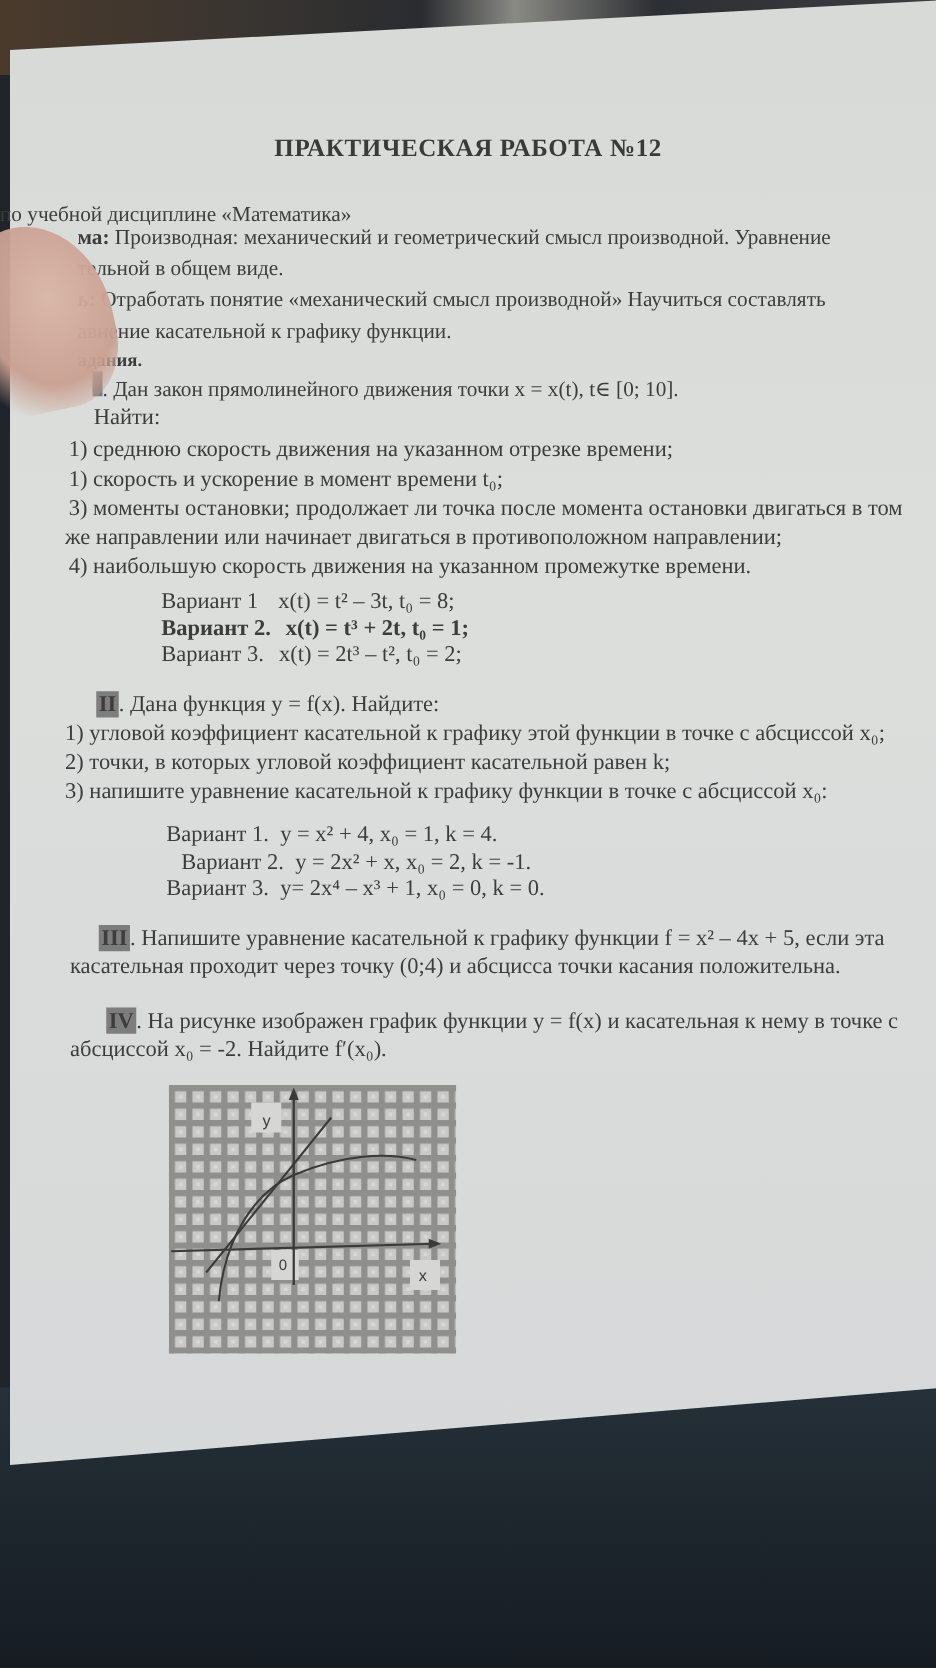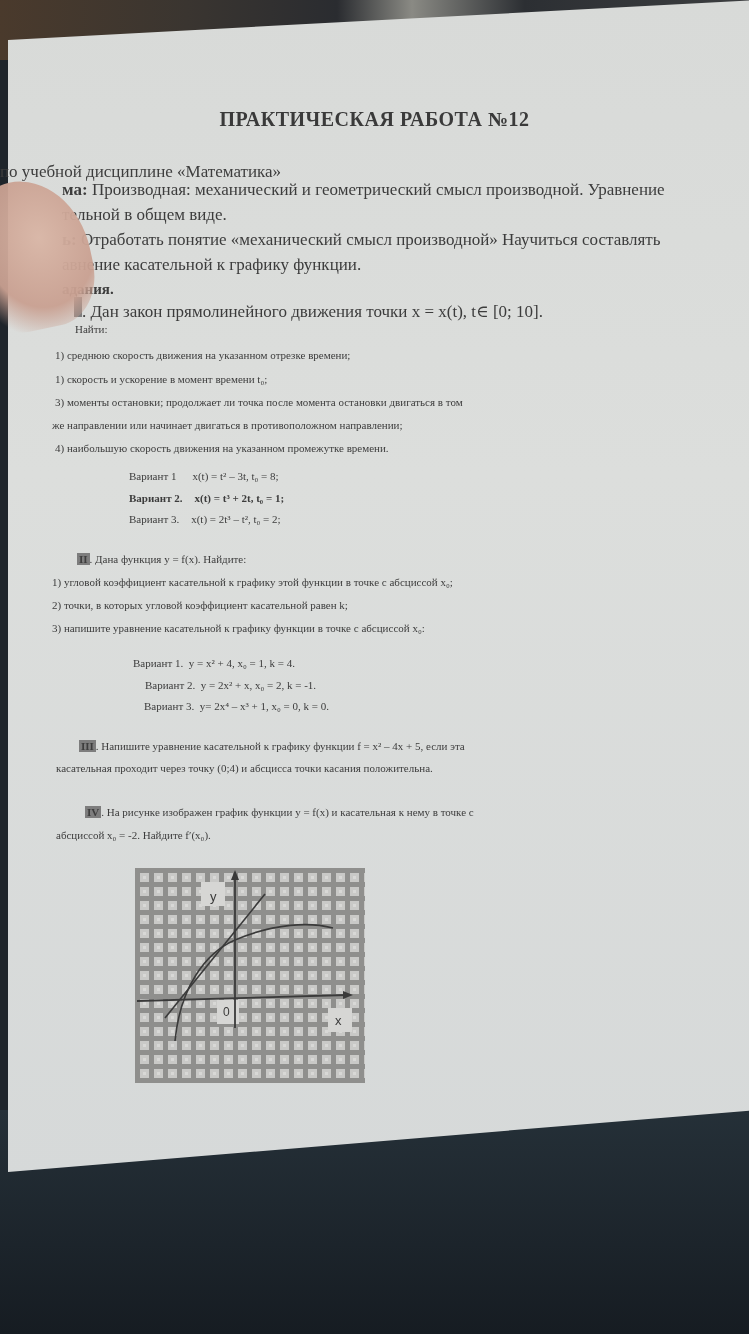--- a/index.html
+++ b/index.html
@@ -23,21 +23,21 @@
   }
   .content { position:absolute; left:0; top:0; width:749px; color:#3b3b3b; }
   .title {
     position:absolute; left:0; width:749px; top:108px; text-align:center;
     font-weight:bold; font-size:20px; letter-spacing:0.5px; color:#3a3a3a;
   }
   .subtitle {
     position:absolute; left:0; width:749px; top:118px; text-align:left;
     font-size:17px; color:#3d3d3d;margin-top:44px;
   }
-  .line { position:absolute; font-size:11px; white-space:nowrap; color:#3c3c3c; }
+  .line { position:absolute; font-size:18px; white-space:nowrap; color:#3c3c3c; }
   .b { font-weight:bold; }
   .roman {
     display:inline-block; background:#7d7d7d; color:#3d3d3d;
     padding:0 2px; font-weight:bold;
   }
   .finger {
     position:absolute; left:-30px; top:180px; width:120px; height:150px;
     border-radius:50% 60% 40% 40%;
     background:radial-gradient(ellipse at 60% 40%,#d9b6a6 0%,#c9a091 55%,rgba(200,160,145,0.0) 80%);
     transform:rotate(-12deg);
@@ -94,21 +94,21 @@
   <div class="line" style="left:52px;top:576px;">1) угловой коэффициент касательной к графику этой функции в точке с абсциссой x₀;</div>
   <div class="line" style="left:52px;top:599px;">2) точки, в которых угловой коэффициент касательной равен k;</div>
   <div class="line" style="left:52px;top:622px;">3) напишите уравнение касательной к графику функции в точке с абсциссой x₀:</div>
 
   <div class="line" style="left:133px;top:657px;">
     <span>Вариант 1.</span>&nbsp;&nbsp;<span>y = x² + 4, x₀ = 1, k = 4.</span>
   </div>
   <div class="line" style="left:145px;top:679px;">
     <span>Вариант 2.</span>&nbsp;&nbsp;<span>y = 2x² + x, x₀ = 2, k = -1.</span>
   </div>
-  <div class="line" style="left:133px;top:700px;margin-left:11px;">
+  <div class="line" style="left:133px;top:700px;">
     <span>Вариант 3.</span>&nbsp;&nbsp;<span>y= 2x⁴ – x³ + 1, x₀ = 0, k = 0.</span>
   </div>
 
   <div class="line" style="left:79px;top:740px;">
     <span class="roman">III</span><span>. Напишите уравнение касательной к графику функции f = x² – 4x + 5, если эта</span>
   </div>
   <div class="line" style="left:56px;top:762px;">касательная проходит через точку (0;4) и абсцисса точки касания положительна.</div>
 
   <div class="line" style="left:85px;top:806px;">
     <span class="roman">IV</span><span>. На рисунке изображен график функции y = f(x) и касательная к нему в точке с</span>

